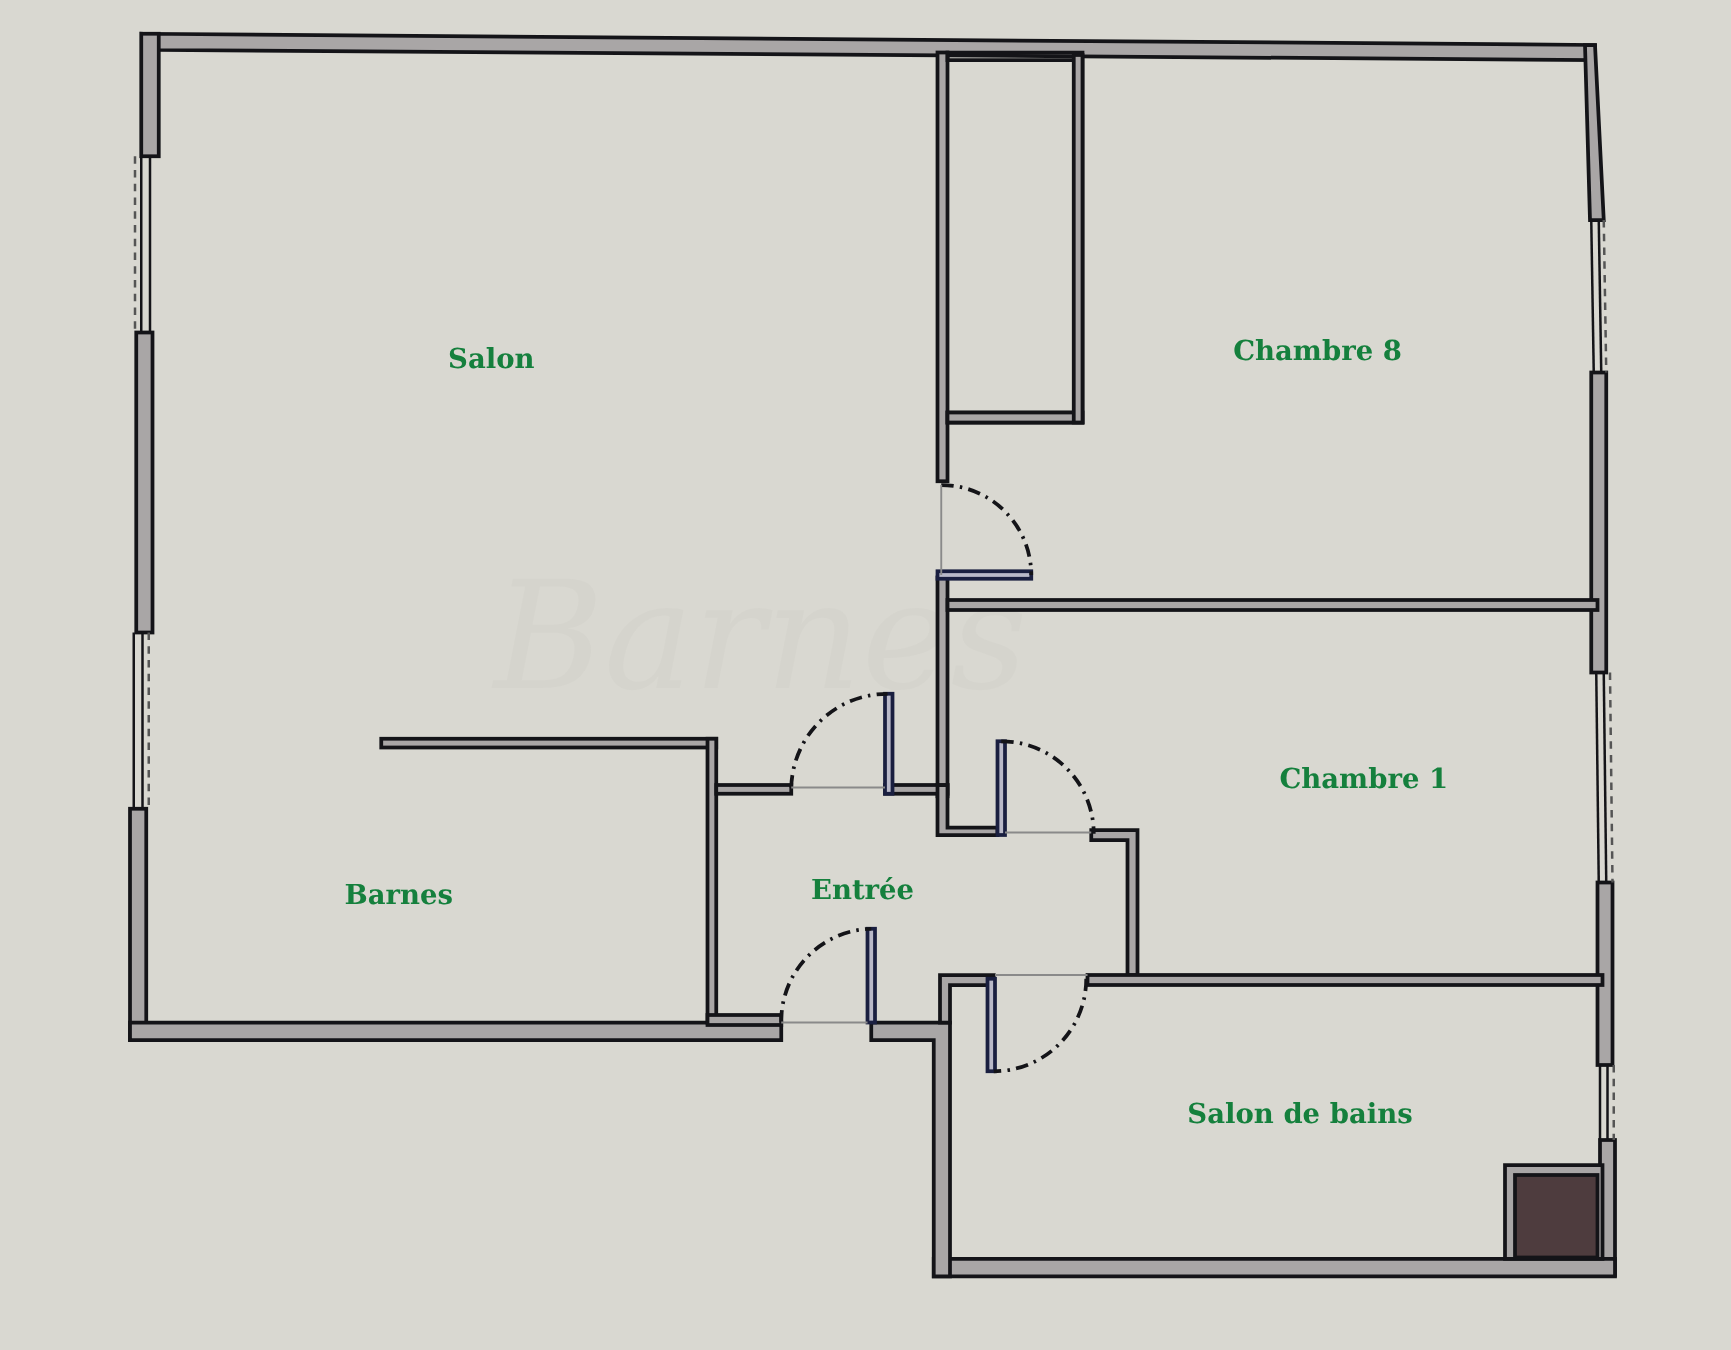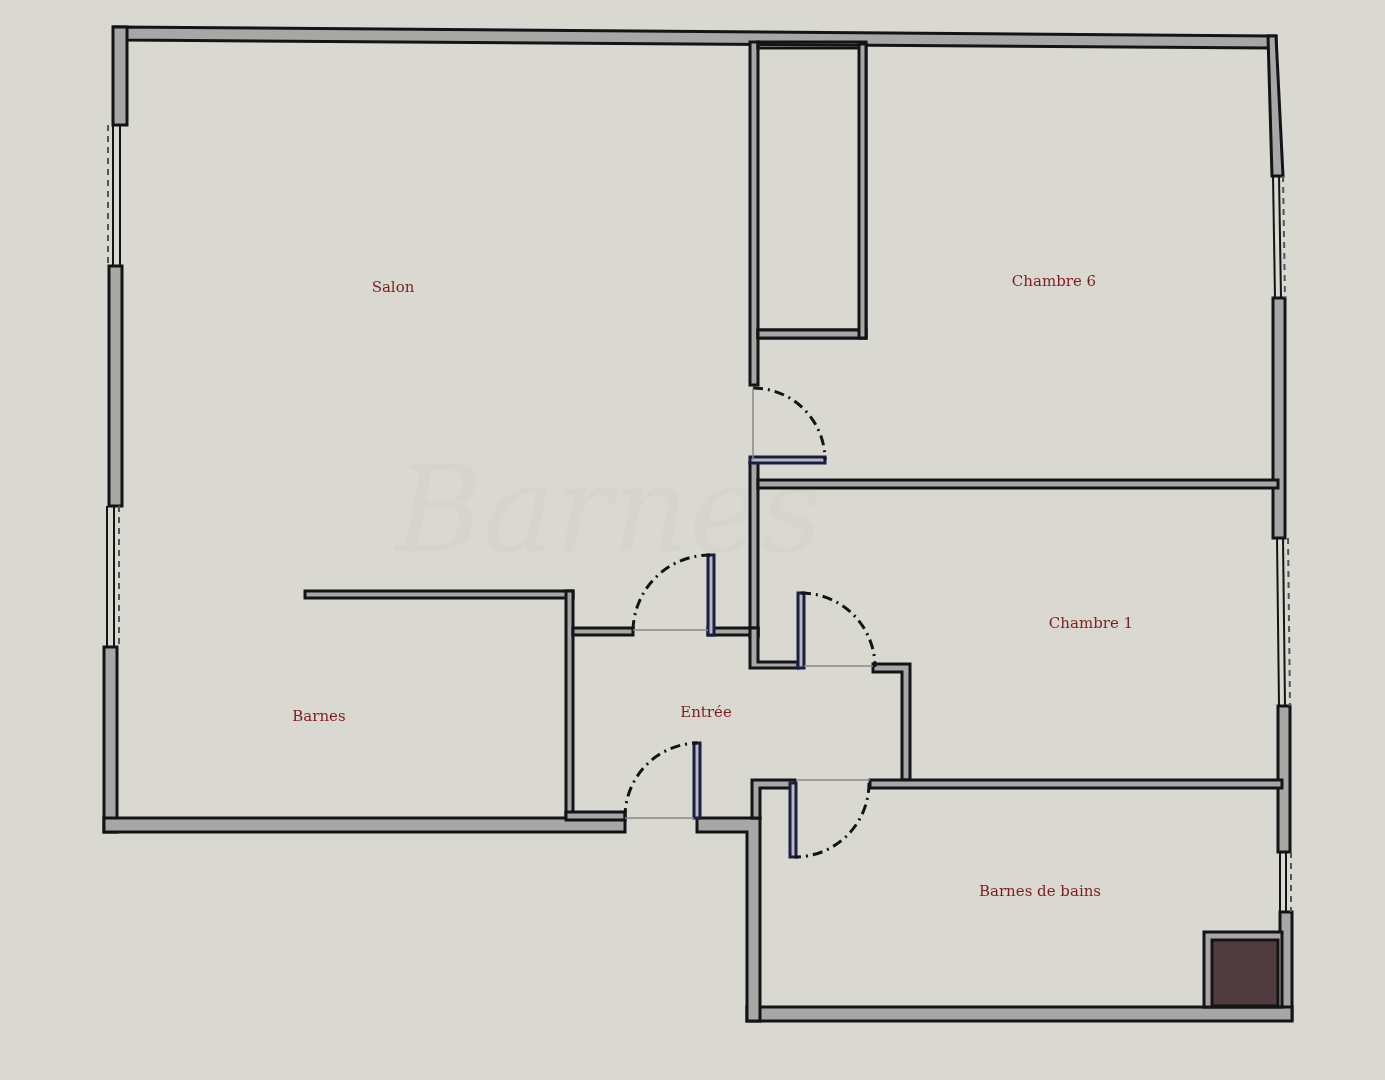--- a/index.html
+++ b/index.html
@@ -5,21 +5,21 @@
     html, body { margin: 0; padding: 0; }
     body {
       width: 1385px; height: 1080px; overflow: hidden;
       background: #d9d8d1;
       font-family: "DejaVu Serif", "Liberation Serif", serif;
     }
     .plan { position: absolute; left: 0; top: 0; width: 1385px; height: 1080px; }
     .label {
       position: absolute;
       font-family: "DejaVu Serif", "Liberation Serif", serif;
-      font-size: 15px; font-weight: normal; color: #7f1d1d;
+      font-size: 22px; font-weight: bold; color: #15803d;
       transform: translate(-50%, -50%);
       white-space: nowrap; letter-spacing: 0px;
     }
     .watermark {
       position: absolute; left: 395px; top: 440px;
       font-family: "DejaVu Serif", serif;
       font-size: 120px; font-style: italic; color: #d3d2cb;
       opacity: 0.55; pointer-events: none; white-space: nowrap;
     }
   </style>
@@ -126,17 +126,17 @@
     <line x1="796" y1="780" x2="870" y2="780"></line>
   </g>
 
   <g>
     <path d="M1204,932 L1282,932 L1282,1007 L1204,1007 Z" fill="#a9a6a6" stroke="#141418" stroke-width="3"></path>
     <rect x="1212" y="940" width="66" height="66" fill="#4e3c3e" stroke="#141418" stroke-width="3"></rect>
   </g>
 </svg>
 
 <div class="label" style="left:393px; top:287px;">Salon</div>
-<div class="label" style="left:1054px; top:281px;">Chambre 6</div>
+<div class="label" style="left:1054px; top:281px;">Chambre 8</div>
 <div class="label" style="left:1050px; top:623px;margin-left:41px;">Chambre 1</div>
 <div class="label" style="left:319px; top:716px;">Barnes</div>
-<div class="label" style="left:706px; top:712px;">Entrée</div>
-<div class="label" style="left:1040px; top:891px;">Barnes de bains</div>
+<div class="label" style="left:690px; top:712px;">Entrée</div>
+<div class="label" style="left:1040px; top:891px;">Salon de bains</div>
 
 </body></html>

